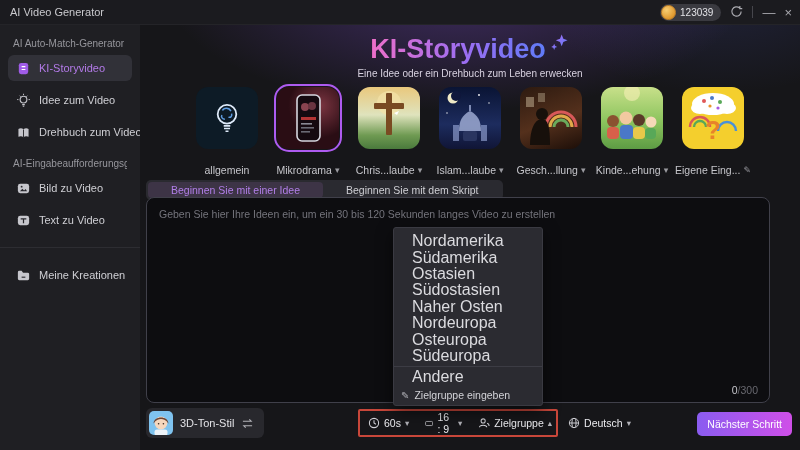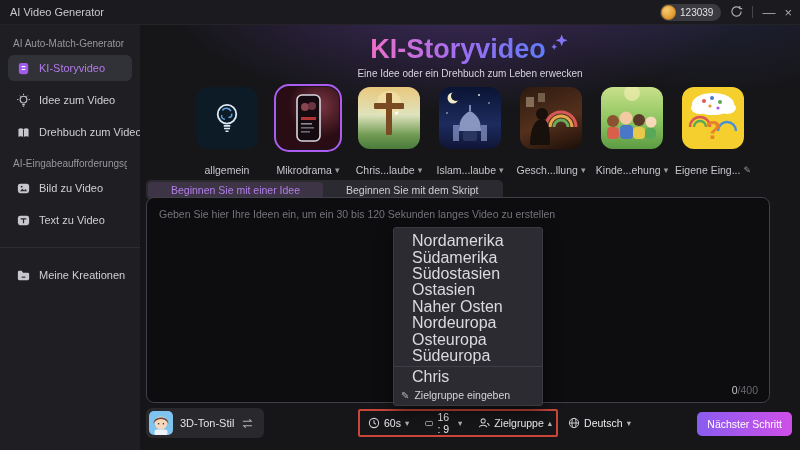--- a/index.html
+++ b/index.html
@@ -332,36 +332,36 @@
     </div>
 
     <div class="tabbar">
       <div class="tab active">Beginnen Sie mit einer Idee</div>
       <div class="tab">Beginnen Sie mit dem Skript</div>
     </div>
 
     <div class="editor">
       <textarea placeholder="Geben Sie hier Ihre Ideen ein, um ein 30 bis 120 Sekunden langes Video zu erstellen" style=""></textarea>
       <div class="char-counter">
-        <span class="n">0</span><span class="lim">/400</span>
+        <span class="n">0</span><span class="lim">/300</span>
       </div>
     </div>
 
     <div class="dropdown">
       <div style="height:5px"></div>
       <div class="dd-item">Nordamerika</div>
       <div class="dd-item">Südamerika</div>
+      <div class="dd-item">Ostasien</div>
       <div class="dd-item">Südostasien</div>
-      <div class="dd-item">Ostasien</div>
       <div class="dd-item">Naher Osten</div>
       <div class="dd-item">Nordeuropa</div>
       <div class="dd-item">Osteuropa</div>
       <div class="dd-item">Südeuropa</div>
       <div class="dd-sep"></div>
-      <div class="dd-item">Chris</div>
+      <div class="dd-item">Andere</div>
       <div class="dd-footer">
         <span class="pen">✎</span>
         <span>Zielgruppe eingeben</span>
       </div>
     </div>
 
     <div class="controls-row">
       <div class="tone-pill">
         <svg width="24" height="24" viewBox="0 0 24 24">
             <rect width="24" height="24" rx="5" fill="#7fc3ef"></rect>

